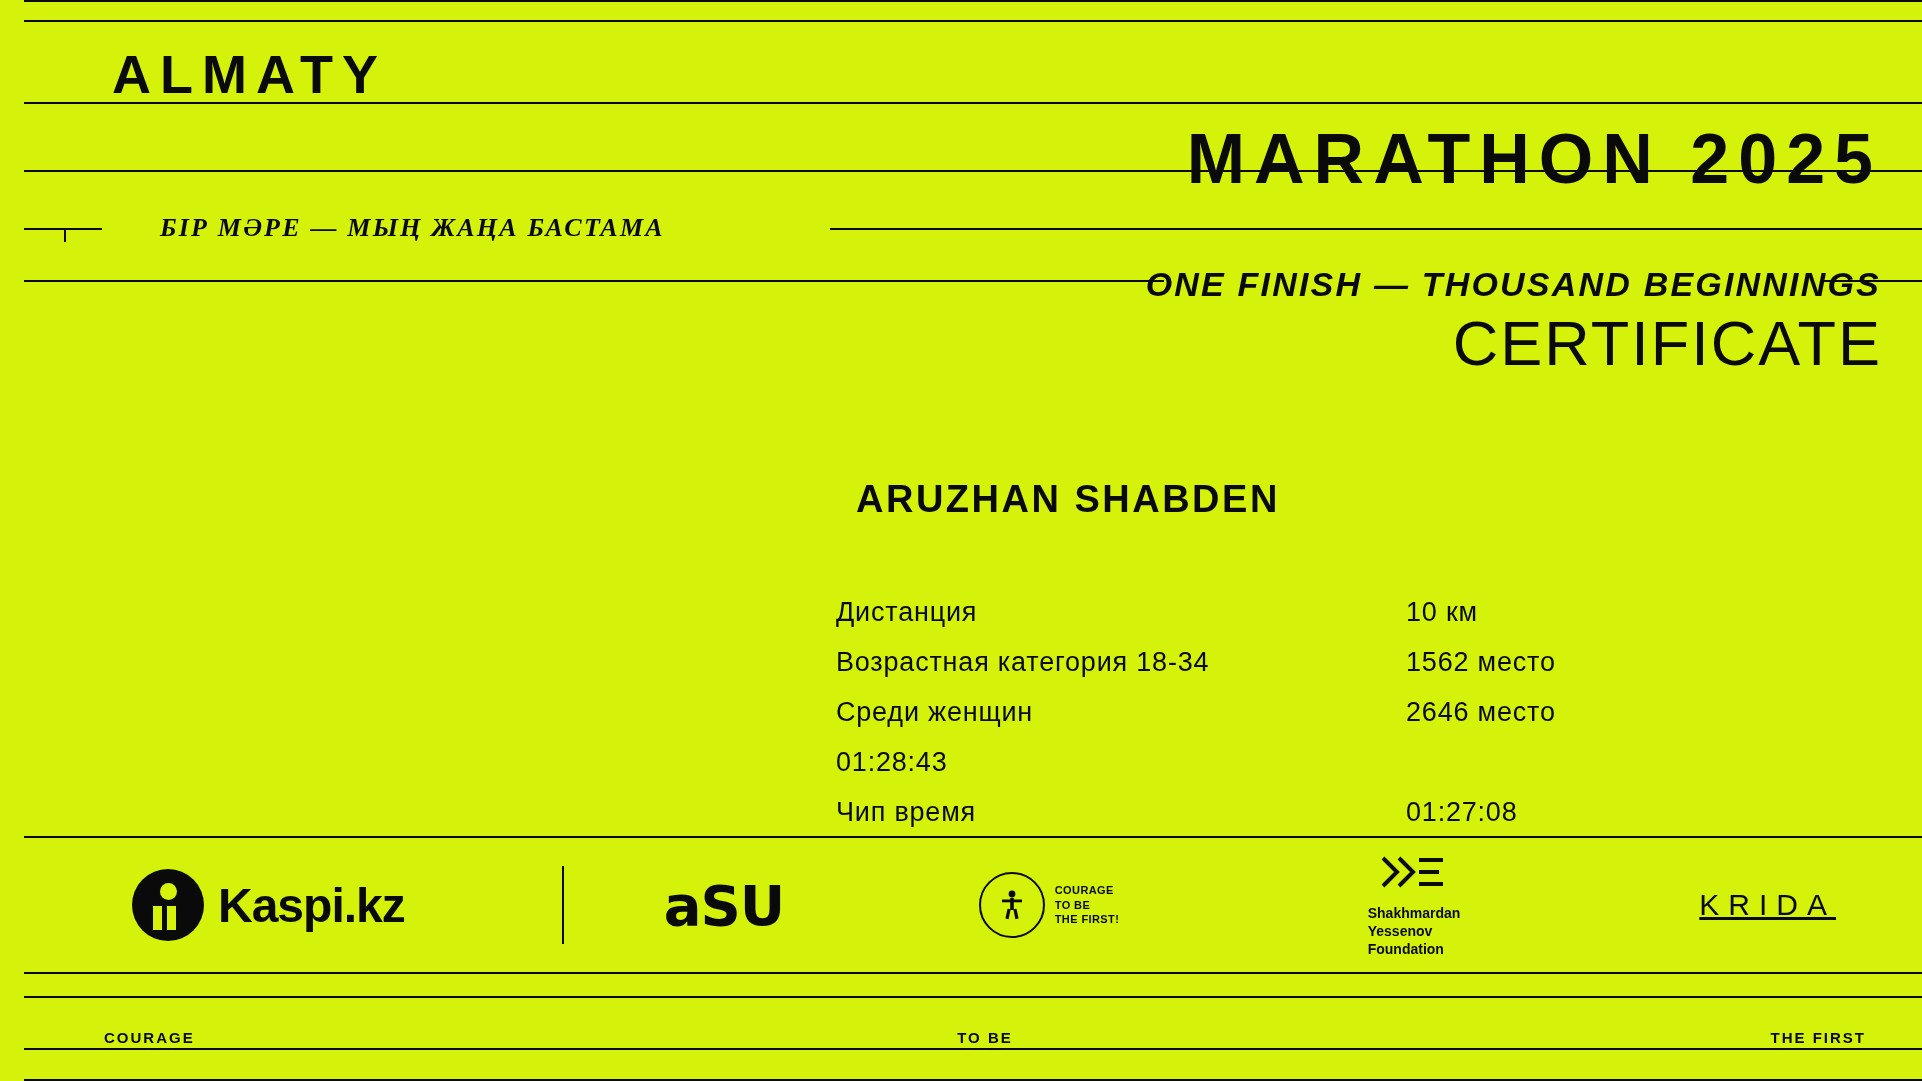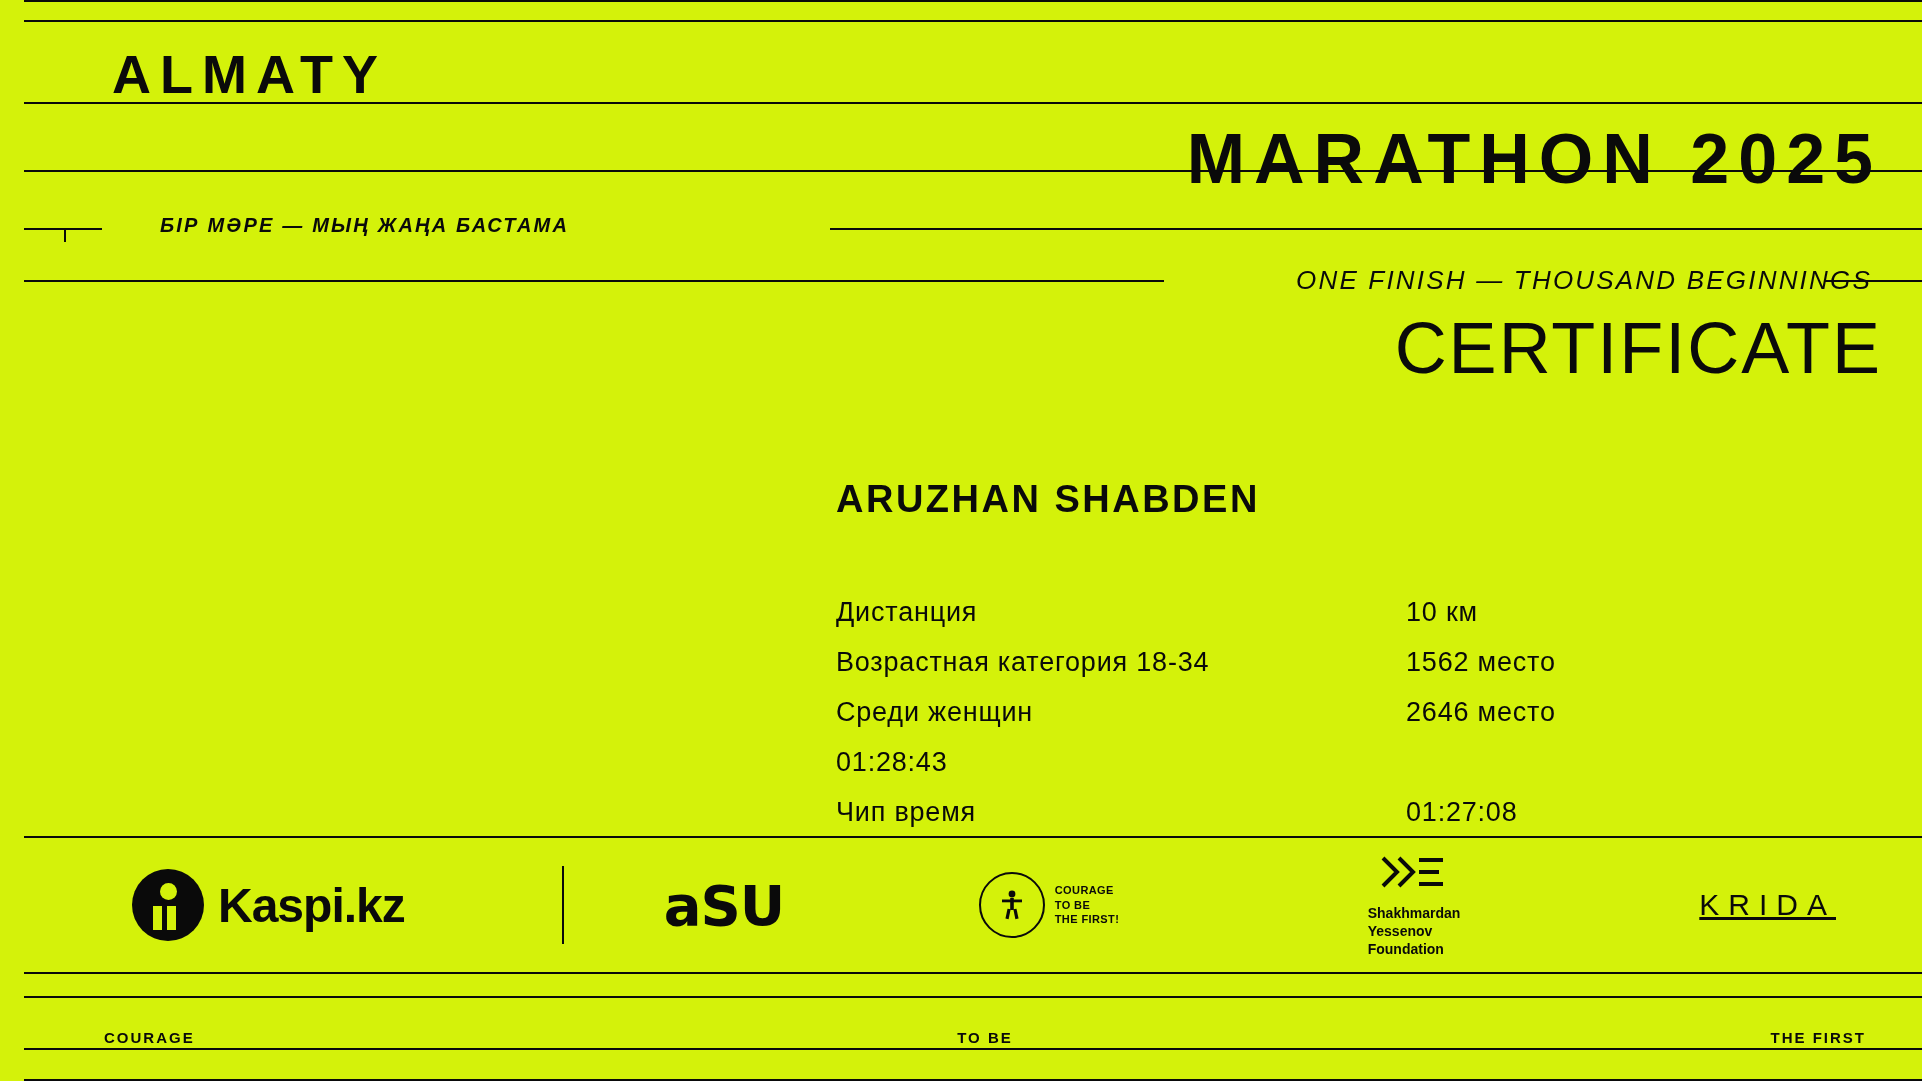--- a/index.html
+++ b/index.html
@@ -55,62 +55,63 @@
     font-weight: 700;
     letter-spacing: 9px;
     line-height: 1;
     text-align: right;
   }
 
   .slogan-kz {
     position: absolute;
     left: 136px;
     top: 215px;
-    font-size: 20px;
-    font-style: italic;
-    font-weight: 700;
-    letter-spacing: 2.2px;
-    line-height: 1;
-    white-space: nowrap;
-  }
-  .slogan-en {
-    position: absolute;
-    right: 50px;
-    top: 267px;
     font-size: 26px;
     font-style: italic;
-    font-weight: 400;
+    font-weight: 700;
+    letter-spacing: 2.2px;
+    line-height: 1;
+    white-space: nowrap;
+    font-family: Liberation Serif, serif;
+  }
+  .slogan-en {
+    position: absolute;
+    right: 41px;
+    top: 267px;
+    font-size: 34px;
+    font-style: italic;
+    font-weight: 700;
     letter-spacing: 2.2px;
     line-height: 1;
     white-space: nowrap;
   }
 
   
   .rule-seg {
     position: absolute;
     height: 2px;
     background: #0a0a0a;
   }
 
   
   .title {
     position: absolute;
     right: 40px;
     top: 312px;
-    font-size: 72px;
+    font-size: 63px;
     font-weight: 400;
     letter-spacing: 2px;
     line-height: 1;
     text-align: right;
   }
 
   
   .athlete {
     position: absolute;
-    left: 812px;
+    left: 832px;
     top: 480px;
     font-size: 38px;
     font-weight: 700;
     letter-spacing: 2.5px;
     line-height: 1;
   }
 
   .results {
     position: absolute;
     left: 812px;

